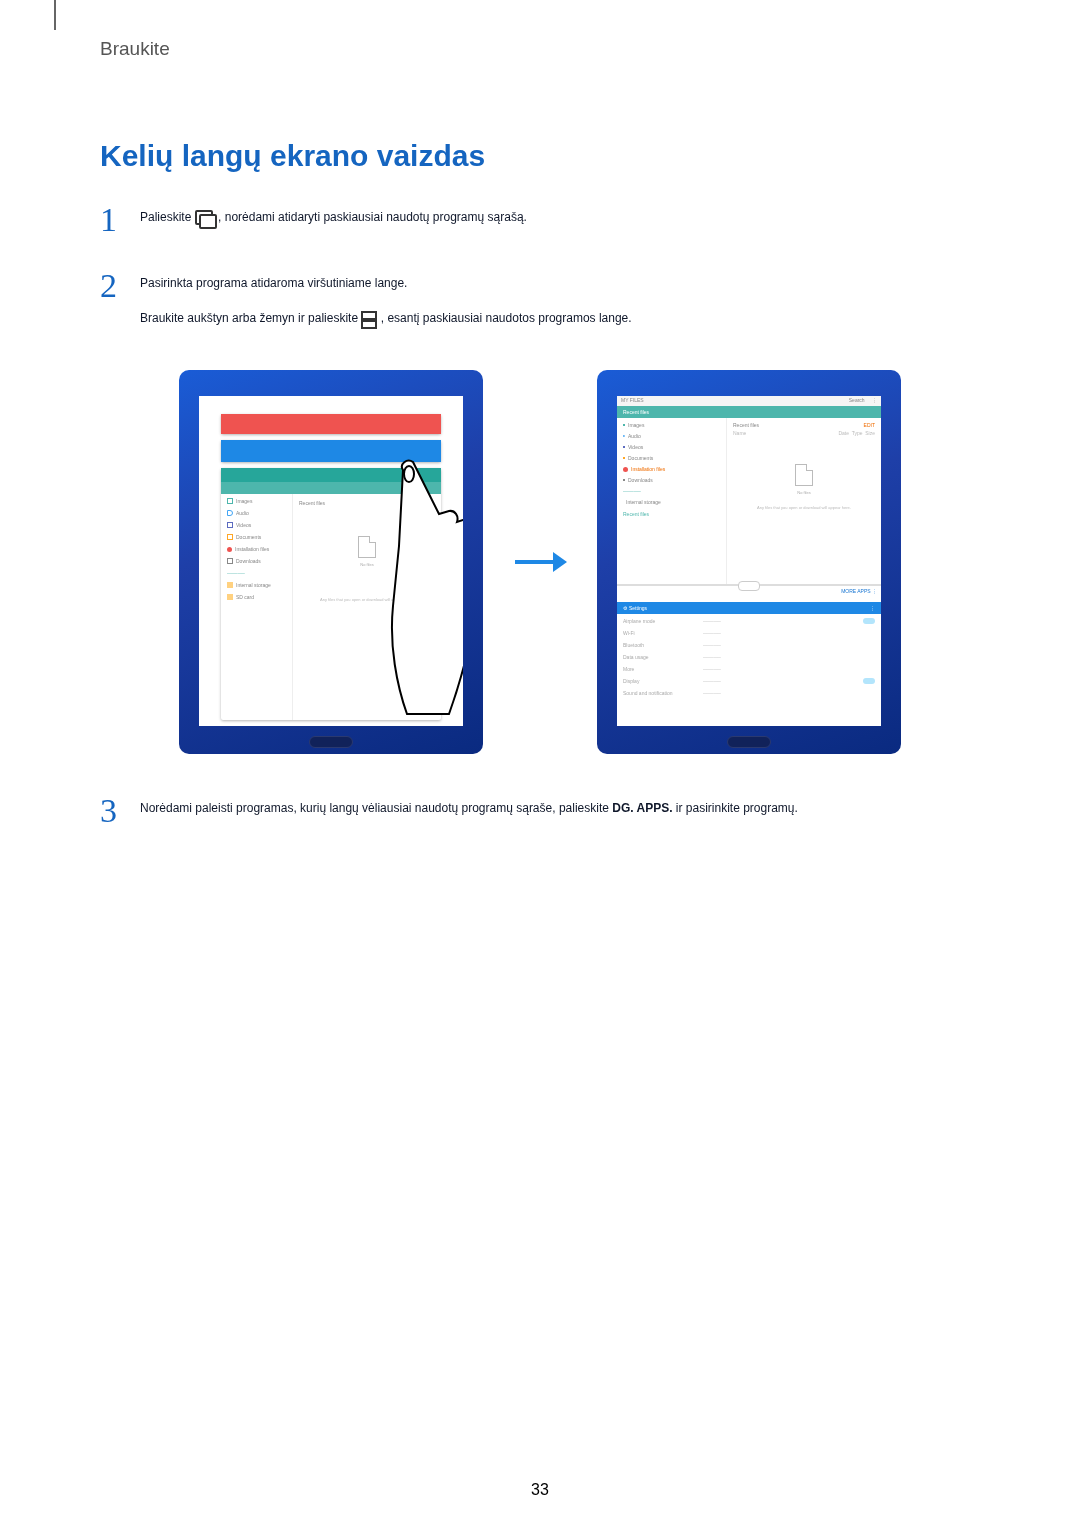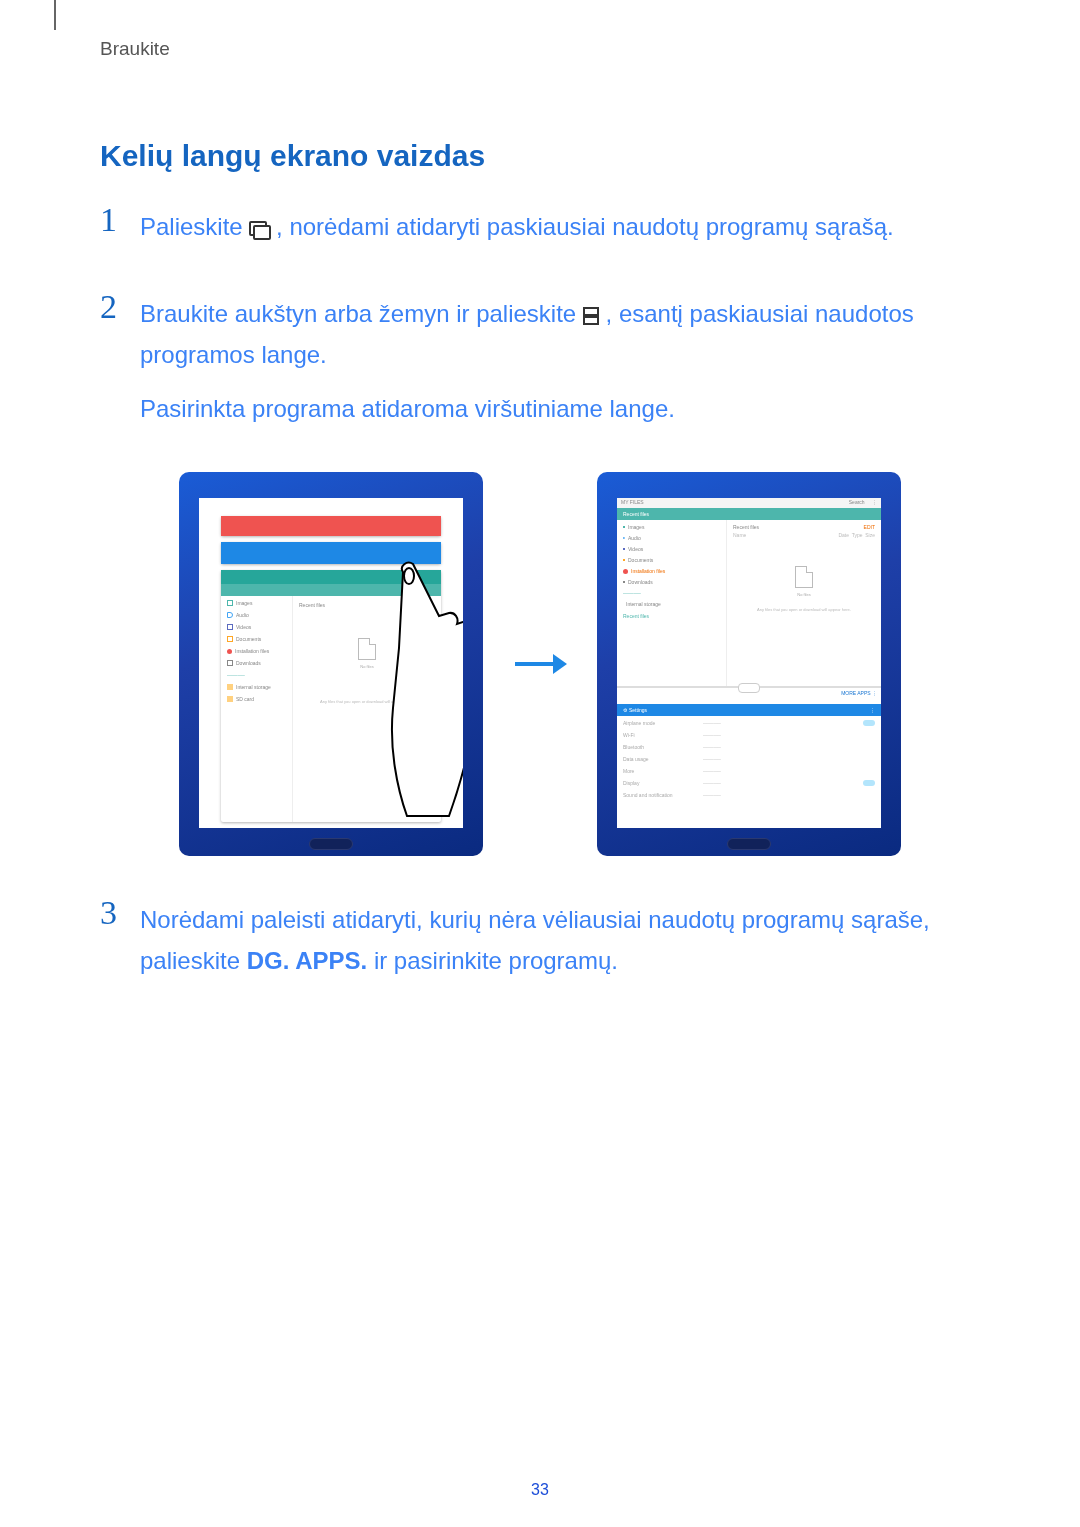--- a/index.html
+++ b/index.html
@@ -46,23 +46,23 @@
 .step-number {
   color: #1565c0;
   font-size: 34px;
   font-weight: 300;
   width: 40px;
   flex-shrink: 0;
   line-height: 1;
   font-family: Georgia, serif;
 }
 .step-body {
-  font-size: 24px;
+  font-size: 12px;
   line-height: 1.7;
-  color: #3b82f6;
+  color: #0f172a;
   padding-top: 4px;
 }
 .step-body p { margin-bottom: 14px; }
 .inline-icon {
   display: inline-block;
   vertical-align: middle;
   width: 20px;
   height: 16px;
   position: relative;
 }
@@ -270,21 +270,21 @@
 .bp-list .c1 { width:80px; }
 .bp-list .c2 { flex:1; color:#bbb; }
 .bp-list .tog { width:12px; height:6px; background:#b3e5fc; border-radius:3px; margin-left:auto; }
 
 .page-number {
   position:absolute;
   bottom: 28px;
   left:50%;
   transform:translateX(-50%);
   font-size:16px;
-  color:#1d4ed8;
+  color:#000000;
 }
 </style>
 </head>
 <body>
 
 <div class="page-border-left"></div>
 
 <div class="breadcrumb">Braukite</div>
 
 <div class="page-content">
@@ -298,26 +298,26 @@
         <span>Palieskite </span>
         <span class="inline-icon recent-apps-icon"></span>
         <span>, norėdami atidaryti paskiausiai naudotų programų sąrašą.</span>
       </p>
     </div>
   </div>
 
   <div class="step">
     <div class="step-number">2</div>
     <div class="step-body">
+      <p>Pasirinkta programa atidaroma viršutiniame lange.</p>
       <p>
         <span>Braukite aukštyn arba žemyn ir palieskite </span>
         <span class="inline-icon split-icon"></span>
         <span>, esantį paskiausiai naudotos programos lange.</span>
       </p>
-      <p>Pasirinkta programa atidaroma viršutiniame lange.</p>
     </div>
   </div>
 
   <div class="figure-area">
 
     <div class="tablet">
       <div class="tablet-inner">
         <div class="card orange">
             <div class="hdr"></div>
           </div>
@@ -499,21 +499,21 @@
       </div>
       <div class="home-btn"></div>
     </div>
 
   </div>
 
   <div class="step">
     <div class="step-number">3</div>
     <div class="step-body">
       <p>
-        <span>Norėdami paleisti atidaryti, kurių nėra vėliausiai naudotų programų sąraše, palieskite </span>
+        <span>Norėdami paleisti programas, kurių langų vėliausiai naudotų programų sąraše, palieskite </span>
         <span class="bold">DG. APPS.</span>
         <span> ir pasirinkite programų.</span>
       </p>
     </div>
   </div>
 
 </div>
 
 <div class="page-number">33</div>
 

